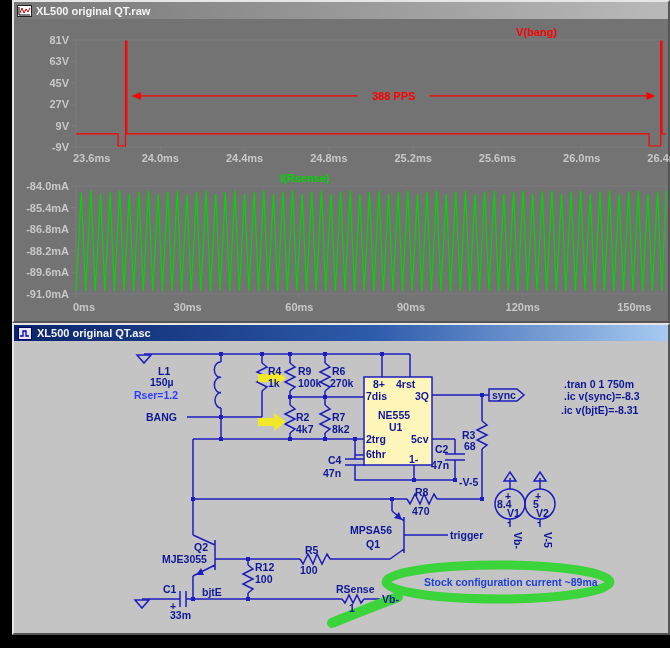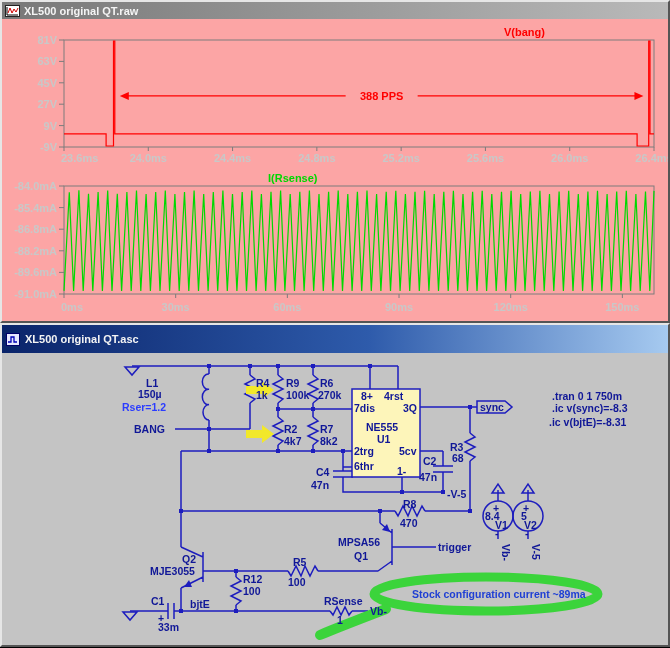--- a/index.html
+++ b/index.html
@@ -1,20 +1,20 @@
 <!DOCTYPE html>
 <html><head>
 <meta charset="utf-8">
 <style>
   html,body{margin:0;padding:0;background:#000;width:670px;height:648px;overflow:hidden;
     font-family:"Liberation Sans",sans-serif;}
-  .win{border:2px solid;border-color:#e6e6e6 #555 #555 #e6e6e6;background:#fca5a5;}
+  .win{border:2px solid;border-color:#e6e6e6 #555 #555 #e6e6e6;background:#737373;margin-left:12px;}
   .tbar{height:17px;display:flex;align-items:center;gap:4px;padding:0 3px;
     background:linear-gradient(90deg,#787878,#b9b9b9);}
-  .tbar2{height:28px;display:flex;align-items:center;gap:5px;padding:0 4px;
+  .tbar2{height:16px;display:flex;align-items:center;gap:5px;padding:0 4px;
     background:linear-gradient(90deg,#0a246a,#2e5bab 55%,#a6caf0);}
   .ttext{color:#f4f4f4;font-size:11px;font-weight:bold;}
   .axlab{font-family:"Liberation Sans",sans-serif;font-size:11px;font-weight:bold;}
   .schlab{font-family:"Liberation Sans",sans-serif;font-size:10.5px;}
   svg{display:block;}
   #schemwrap{background:#c4c4c4;font-weight:bold;}
 </style>
 </head>
 <body>
 

